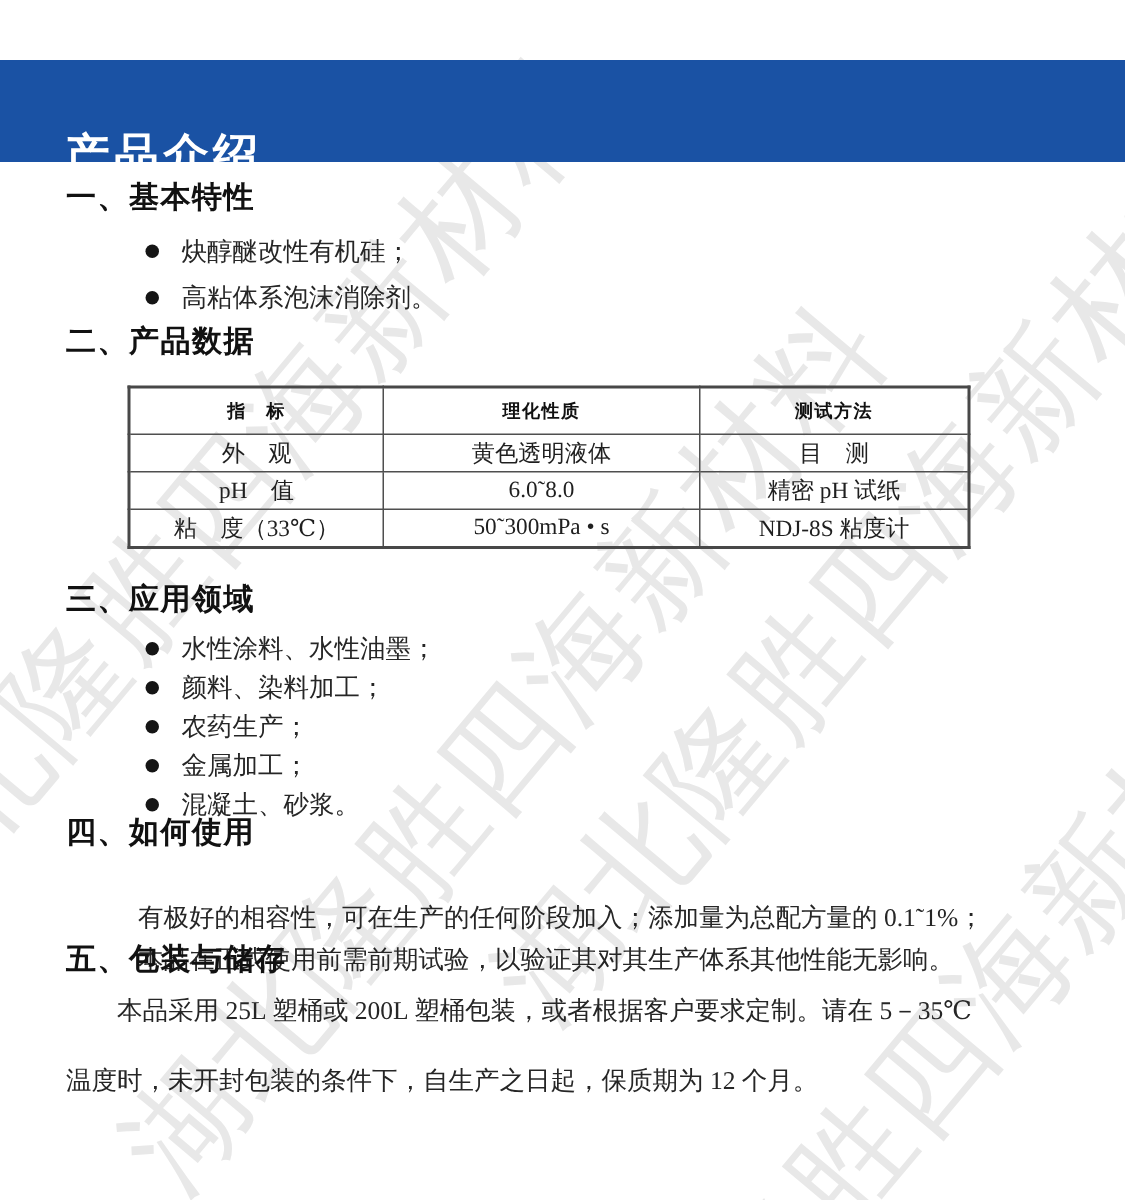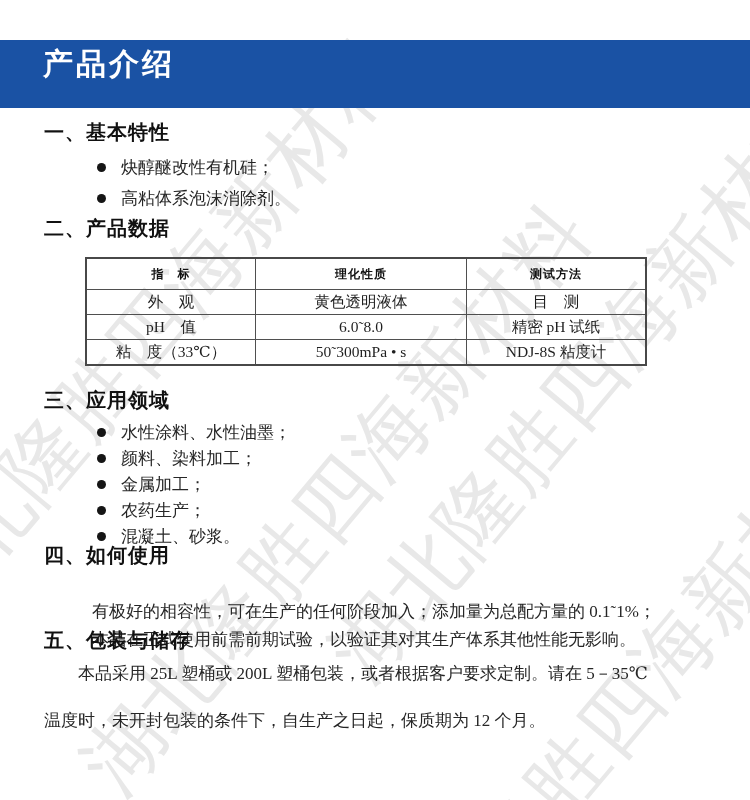--- a/index.html
+++ b/index.html
@@ -43,20 +43,21 @@
     background: #1A52A4;
   }
   .banner-title {
     padding: 9px 0 0 43px;
     font-family: "Liberation Sans", "DejaVu Sans", sans-serif;
     font-size: 30px;
     font-weight: bold;
     line-height: 1;
     letter-spacing: 3px;
     color: #ffffff;
+    margin-top: 40px;
   }
 
   
   .sec-h {
     position: absolute; z-index: 1;
     left: 44px;
     font-family: "Liberation Sans", "DejaVu Sans", sans-serif;
     font-size: 20px;
     line-height: 22px;
     font-weight: bold;
@@ -203,25 +204,25 @@
     <div class="brow">
       <span class="dot"></span>
       <span class="btext">水性涂料、水性油墨；</span>
     </div>
     <div class="brow">
       <span class="dot"></span>
       <span class="btext">颜料、染料加工；</span>
     </div>
     <div class="brow">
       <span class="dot"></span>
+      <span class="btext">农药生产；</span>
+    </div>
+    <div class="brow">
+      <span class="dot"></span>
       <span class="btext">金属加工；</span>
-    </div>
-    <div class="brow">
-      <span class="dot"></span>
-      <span class="btext">农药生产；</span>
     </div>
     <div class="brow">
       <span class="dot"></span>
       <span class="btext">混凝土、砂浆。</span>
     </div>
   </div>
 
   <div class="sec-h" id="h-usage">四、如何使用</div>
   <div class="usage-p" id="usage-p1">有极好的相容性，可在生产的任何阶段加入；添加量为总配方量的 0.1˜1%；</div>
   <div class="usage-p" id="usage-p2">本品在正式使用前需前期试验，以验证其对其生产体系其他性能无影响。</div>

